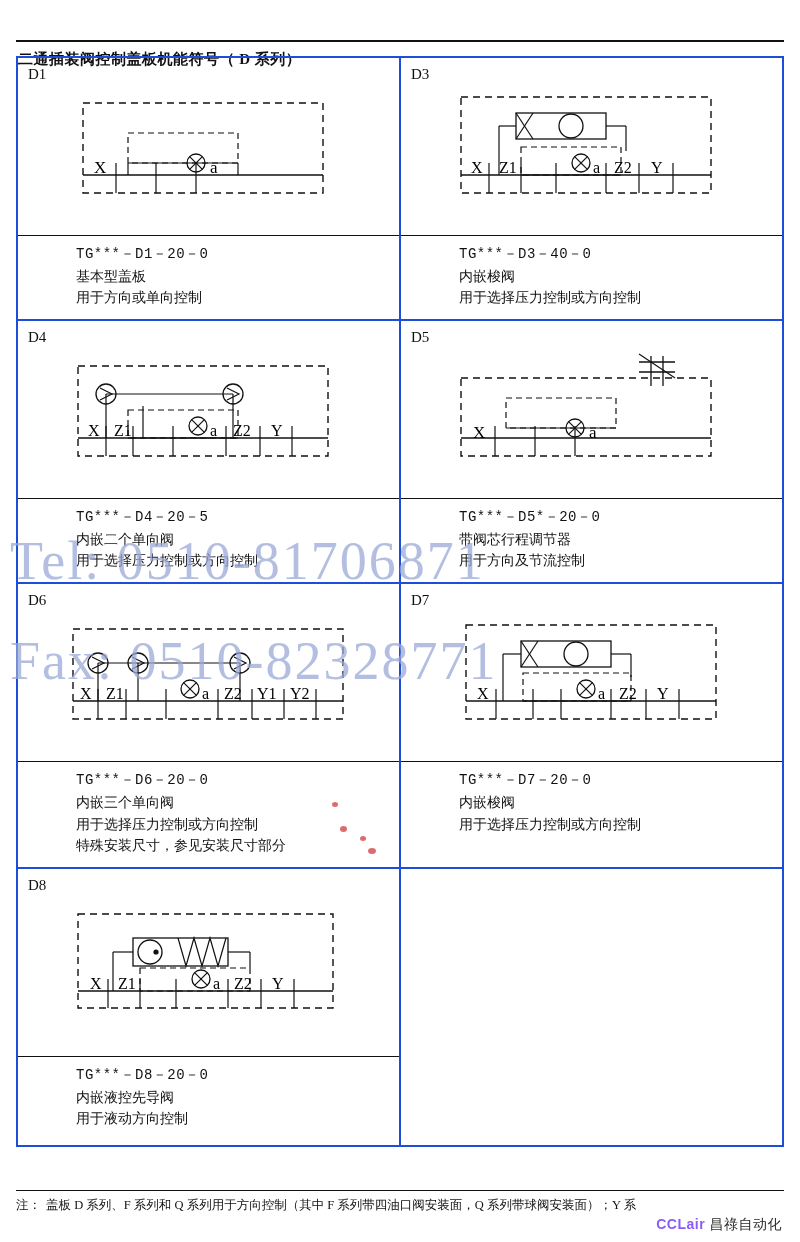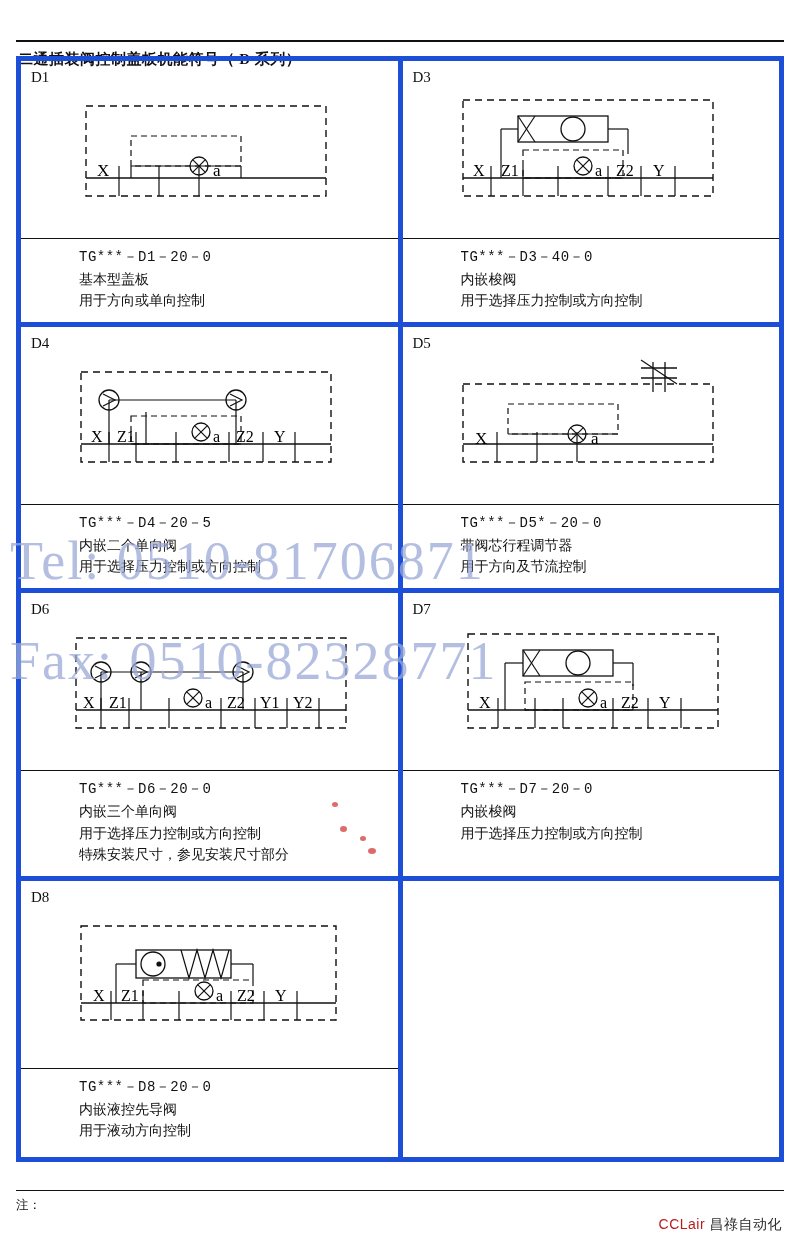--- a/index.html
+++ b/index.html
@@ -19,21 +19,21 @@
   .title-rule{
     position:absolute;left:16px;top:40px;width:768px;height:2px;background:#111;
   }
   table.grid{
     position:absolute;left:16px;top:56px;
     width:768px;
     border-collapse:collapse;
     table-layout:fixed;
   }
   table.grid td{
-    border:5px solid #1d4ed8;
+    border:2px solid #1d4ed8;
     vertical-align:top;
     padding:0;
     position:relative;
   }
   .cell{
     position:relative;
     padding:8px 10px 10px 10px;
     min-height:120px;
   }
   .cell-code{
@@ -76,21 +76,21 @@
     pointer-events:none;
   }
   .wm1{left:10px;top:530px;}
   .wm2{left:10px;top:630px;}
   .brand{
     position:absolute;right:18px;top:1216px;
     font-family:"Liberation Sans", sans-serif;
     font-size:14px;color:#2b2b2b;
     letter-spacing:0.5px;
   }
-  .brand .cc{color:#b91c1c;font-weight:normal;}
+  .brand .cc{color:#8b5cf6;font-weight:bold;}
   .redspot{position:absolute;background:#d23a3a;border-radius:50%;opacity:.75;}
   svg{display:block;}
   .sym-svg{position:absolute;left:0;top:0;}
 </style>
 </head>
 <body>
 
 <div class="page-title">二通插装阀控制盖板机能符号（ D 系列）</div>
 <div class="title-rule"></div>
 
@@ -384,20 +384,21 @@
       <div class="cell" style="min-height:258px;"></div>
     </td>
   </tr>
 </tbody>
   </table>
 
 <div class="fn-rule"></div>
 <div class="footnote">
   <span class="fn-label">注：</span>
   <div style="margin-left:30px;">
+    <div>盖板 D 系列、F 系列和 Q 系列用于方向控制（其中 F 系列带四油口阀安装面，Q 系列带球阀安装面）；Y 系</div>
   </div>
 </div>
 
 <div class="watermark wm1">Tel: 0510-81706871</div>
 <div class="watermark wm2">Fax: 0510-82328771</div>
 
 <div class="redspot" style="left:332px;top:802px;width:6px;height:5px;"></div>
 <div class="redspot" style="left:340px;top:826px;width:7px;height:6px;"></div>
 <div class="redspot" style="left:360px;top:836px;width:6px;height:5px;"></div>
 <div class="redspot" style="left:368px;top:848px;width:8px;height:6px;"></div>

